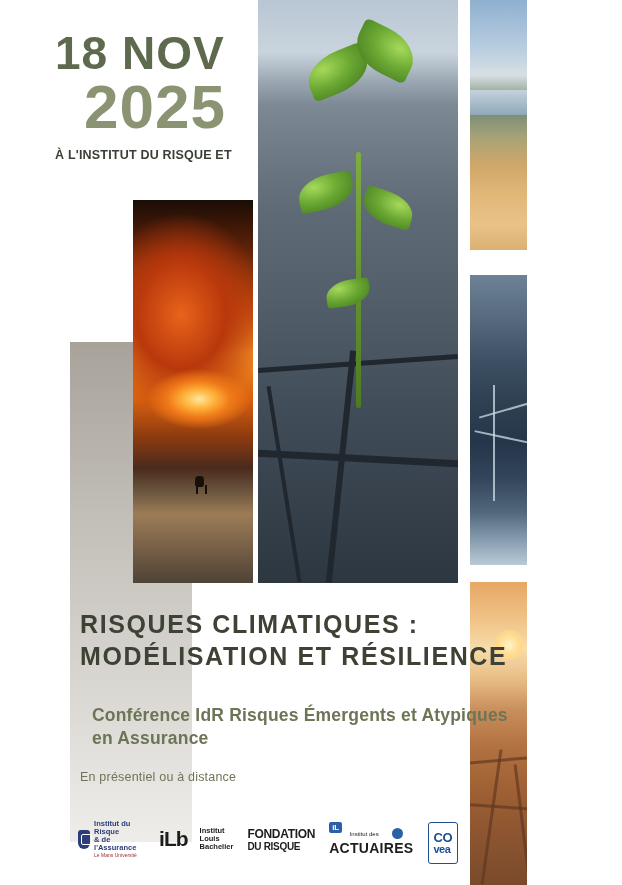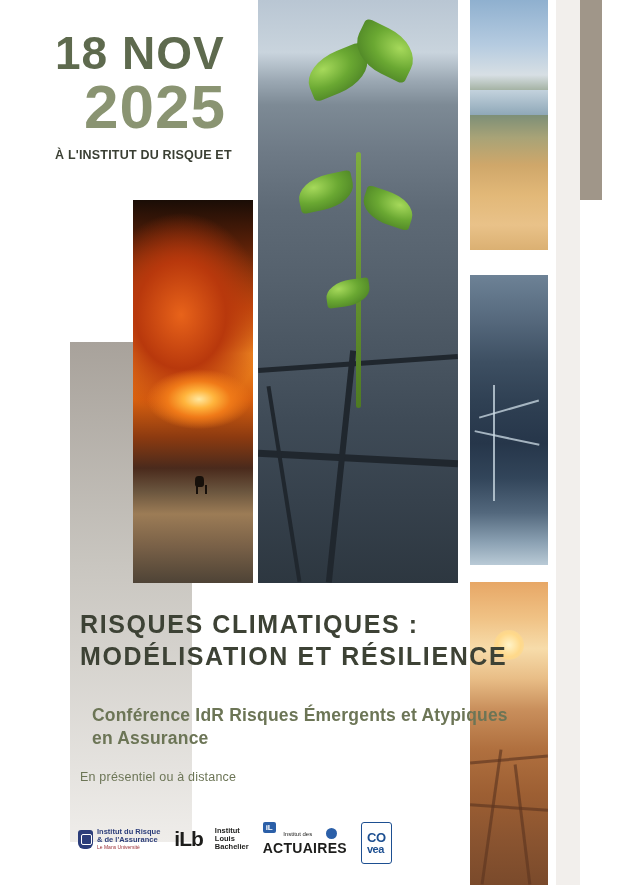--- a/index.html
+++ b/index.html
@@ -5,21 +5,21 @@
   html, body {
     margin: 0;
     padding: 0;
     background: #ffffff;
   }
   body {
     font-family: "Liberation Sans", sans-serif;
   }
   .poster {
     position: relative;
-    width: 622px;
+    width: 527px;
     height: 885px;
     background: #ffffff;
     overflow: hidden;
   }
 
   
   .right-bar {
     position: absolute;
     left: 580px;
     top: 0;
@@ -447,20 +447,26 @@
 
     <div class="logo logo-ilb">
       <div class="mark">iLb</div>
       <div class="txt">
         <div>Institut</div>
         <div>Louis</div>
         <div>Bachelier</div>
       </div>
     </div>
 
+    <div class="logo logo-fdr">
+      <div>
+        <div class="t1">FONDATION</div>
+        <div class="t2">DU RISQUE</div>
+      </div>
+    </div>
 
     <div class="logo logo-act">
       <div>
         <div>
           <span class="badge">iL</span>
           <span class="t1">Institut des</span>
         </div>
         <div class="t2">ACTUAIRES</div>
       </div>
       <div class="dot"></div>

